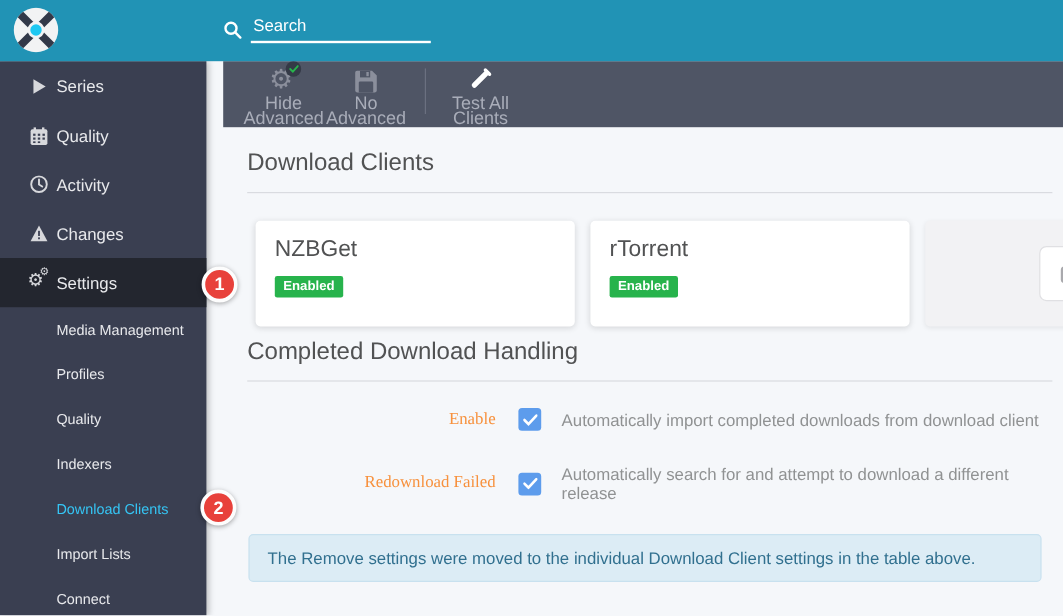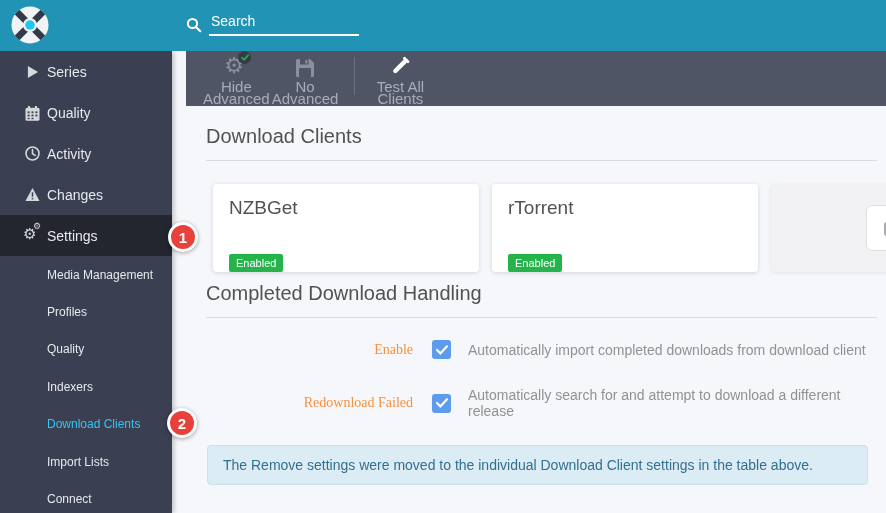--- a/index.html
+++ b/index.html
@@ -57,22 +57,22 @@
   .main { position:absolute; left:186px; top:106px; width:700px; height:407px;
           background:#f5f7fa; padding:0 9px 0 20px; overflow:hidden; }
   .section-title { font-size:20px; font-weight:400; color:#515253;
                    padding:19px 0 12px 0; border-bottom:1px solid #d9dbe0; }
   .section-title.second { padding-top:10px; }
 
   .cards-row { display:flex; gap:13px; margin:23px 0 0 7px; height:88px; }
   .card { width:266px; flex:none; background:#fff; border-radius:4px; position:relative;
           box-shadow:0 1px 5px rgba(0,0,0,.14); padding:13px 16px; cursor:pointer; }
   .card-title { font-size:19px; color:#515253; font-weight:400; }
-  .status-badge { position:absolute; left:16px; bottom:0; background:#27b34c; color:#fff;
-                  font-size:11px; font-weight:normal; padding:3px 7px; border-radius:2px; }
+  .status-badge { position:absolute; left:16px; bottom:24px; background:#27b34c; color:#fff;
+                  font-size:11px; font-weight:bold; padding:3px 7px; border-radius:2px; }
   .card.add { background:#f2f2f4; box-shadow:0 1px 4px rgba(0,0,0,.08); cursor:default; }
   .add-btn { position:absolute; left:95px; top:21px; width:75px; height:46px; background:#fff;
              border:1px solid #e0e0e3; border-radius:6px; cursor:pointer; }
   .add-glyph { position:absolute; left:17px; top:16px; width:12px; height:14px;
                background:#a9a9ad; border-radius:3px; }
 
   .form-row { display:flex; align-items:center; }
   .form-row.first { margin-top:22px; }
   .form-row.second { margin-top:28px; }
   .form-label { width:207px; text-align:right; color:#f7913d; font-size:14px; font-weight:500; flex:none;font-family:Liberation Serif, serif; }

